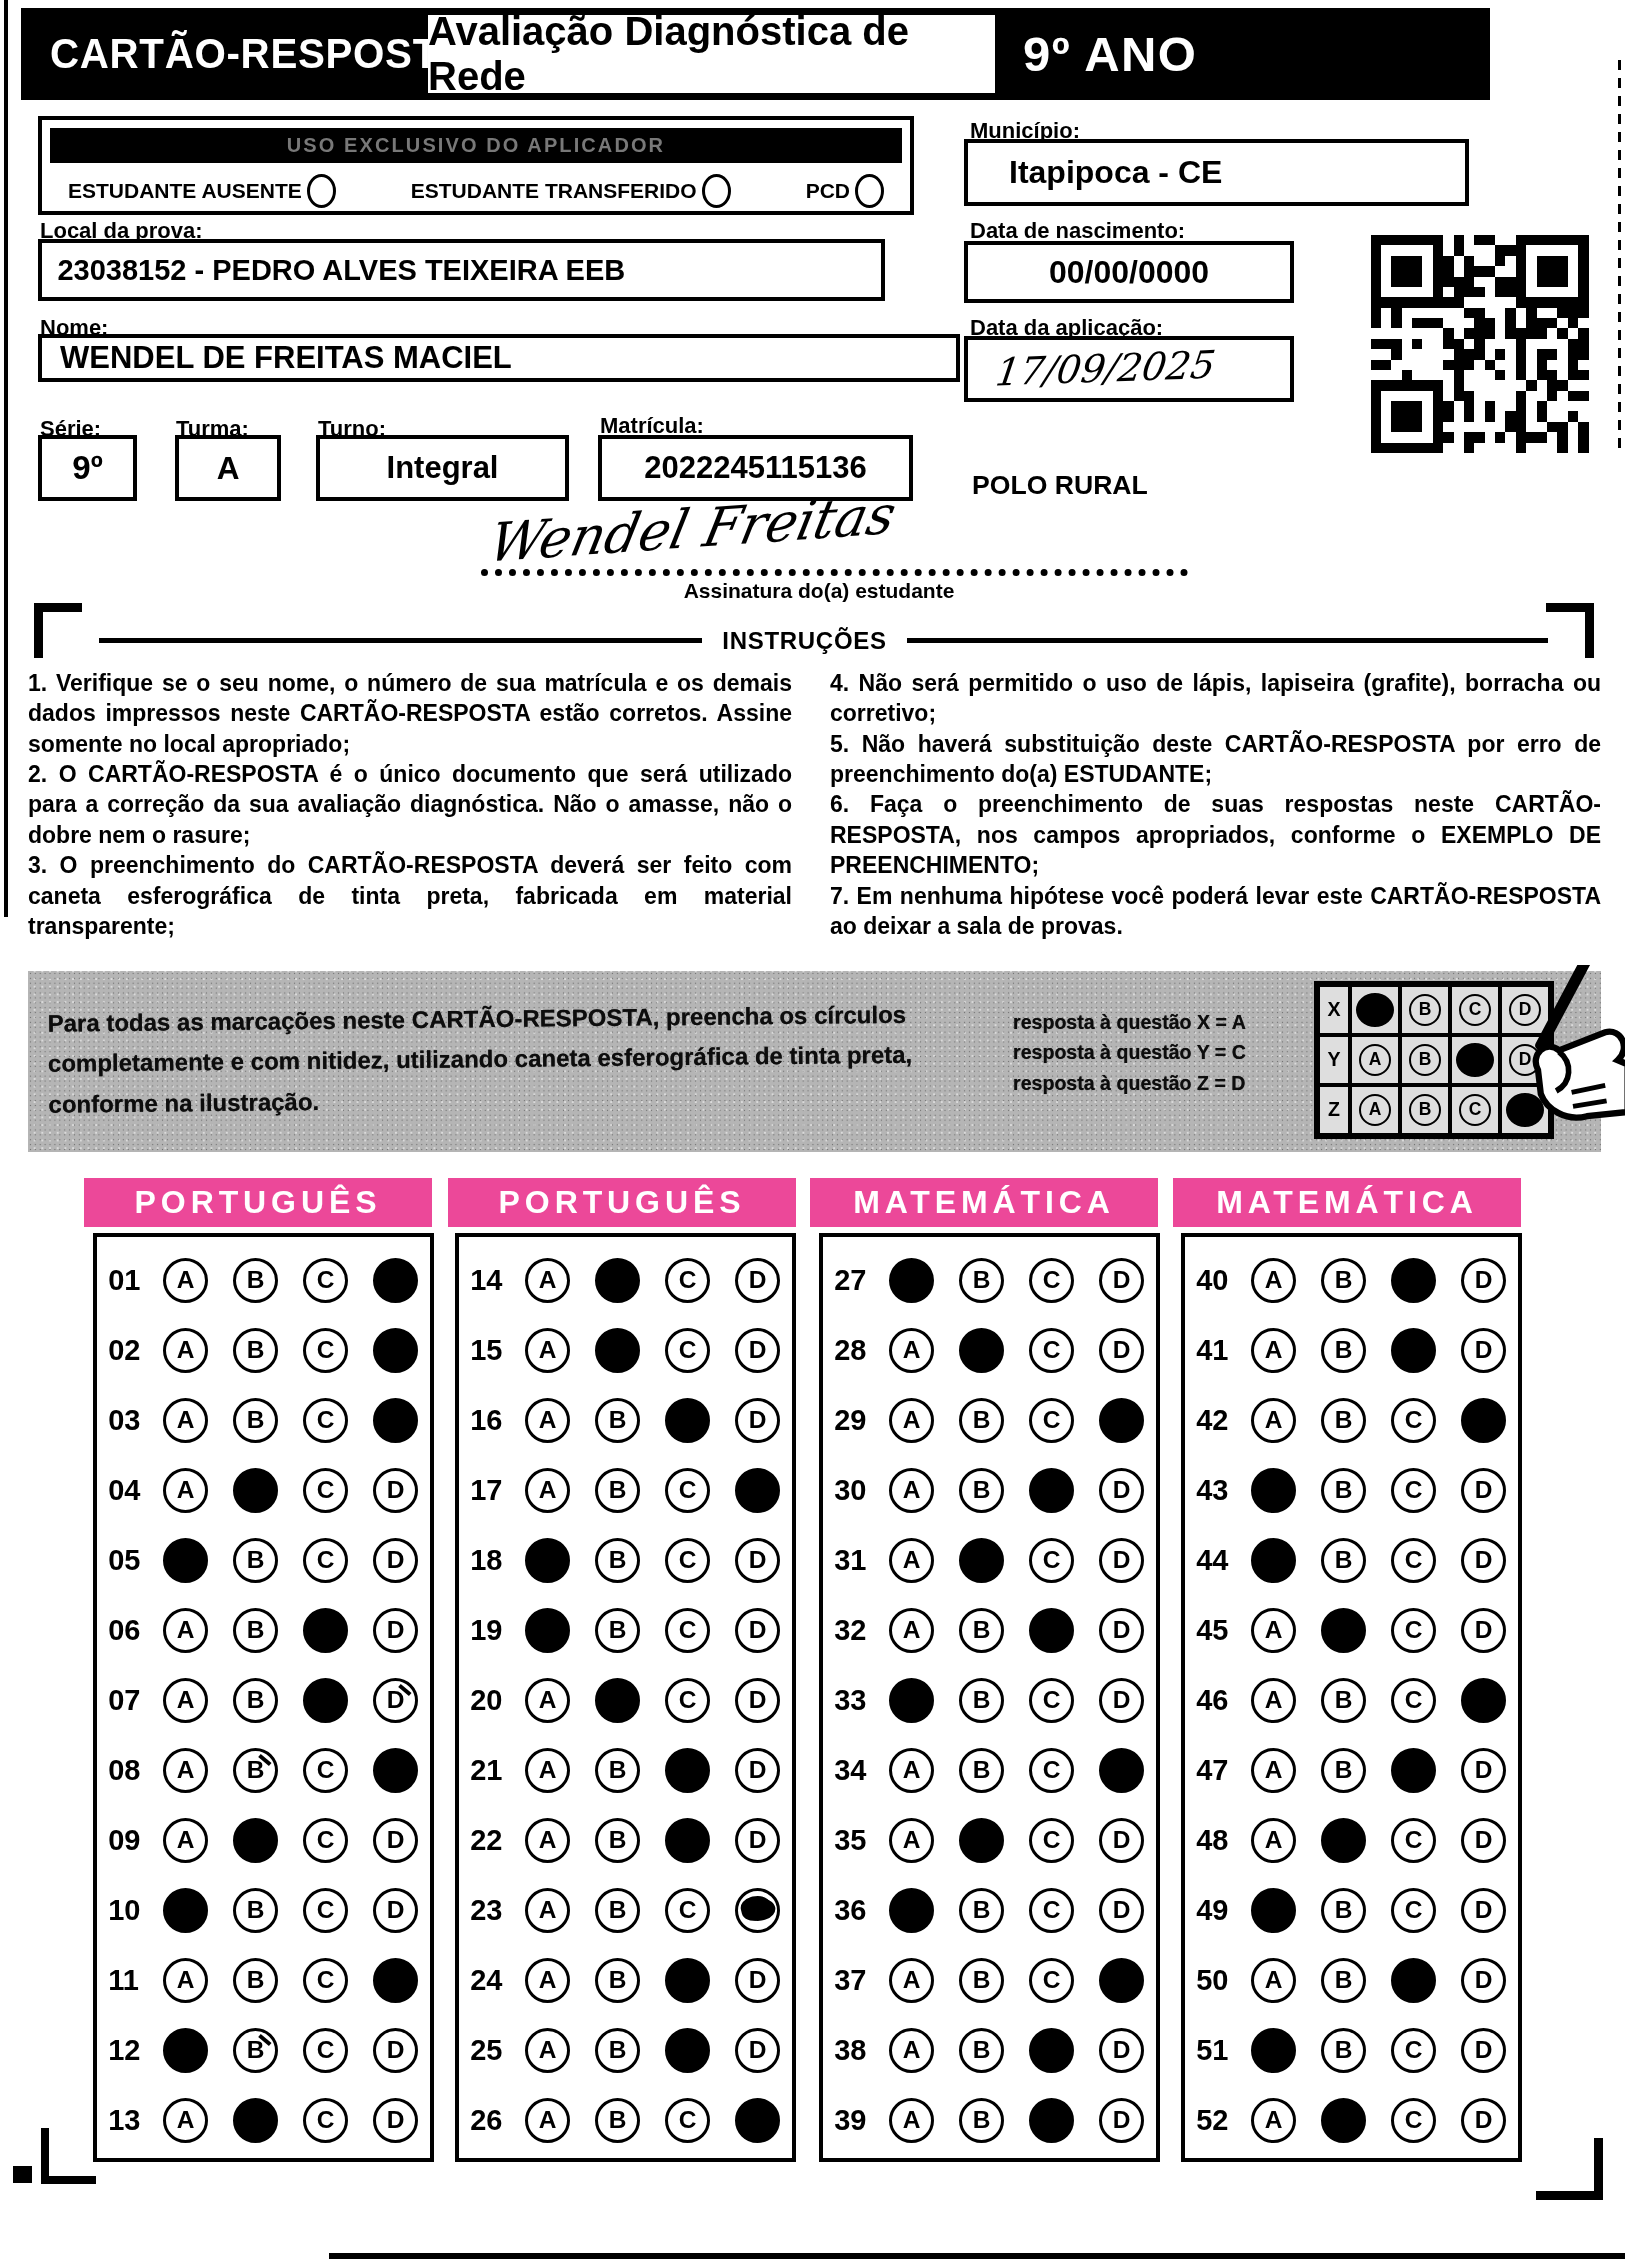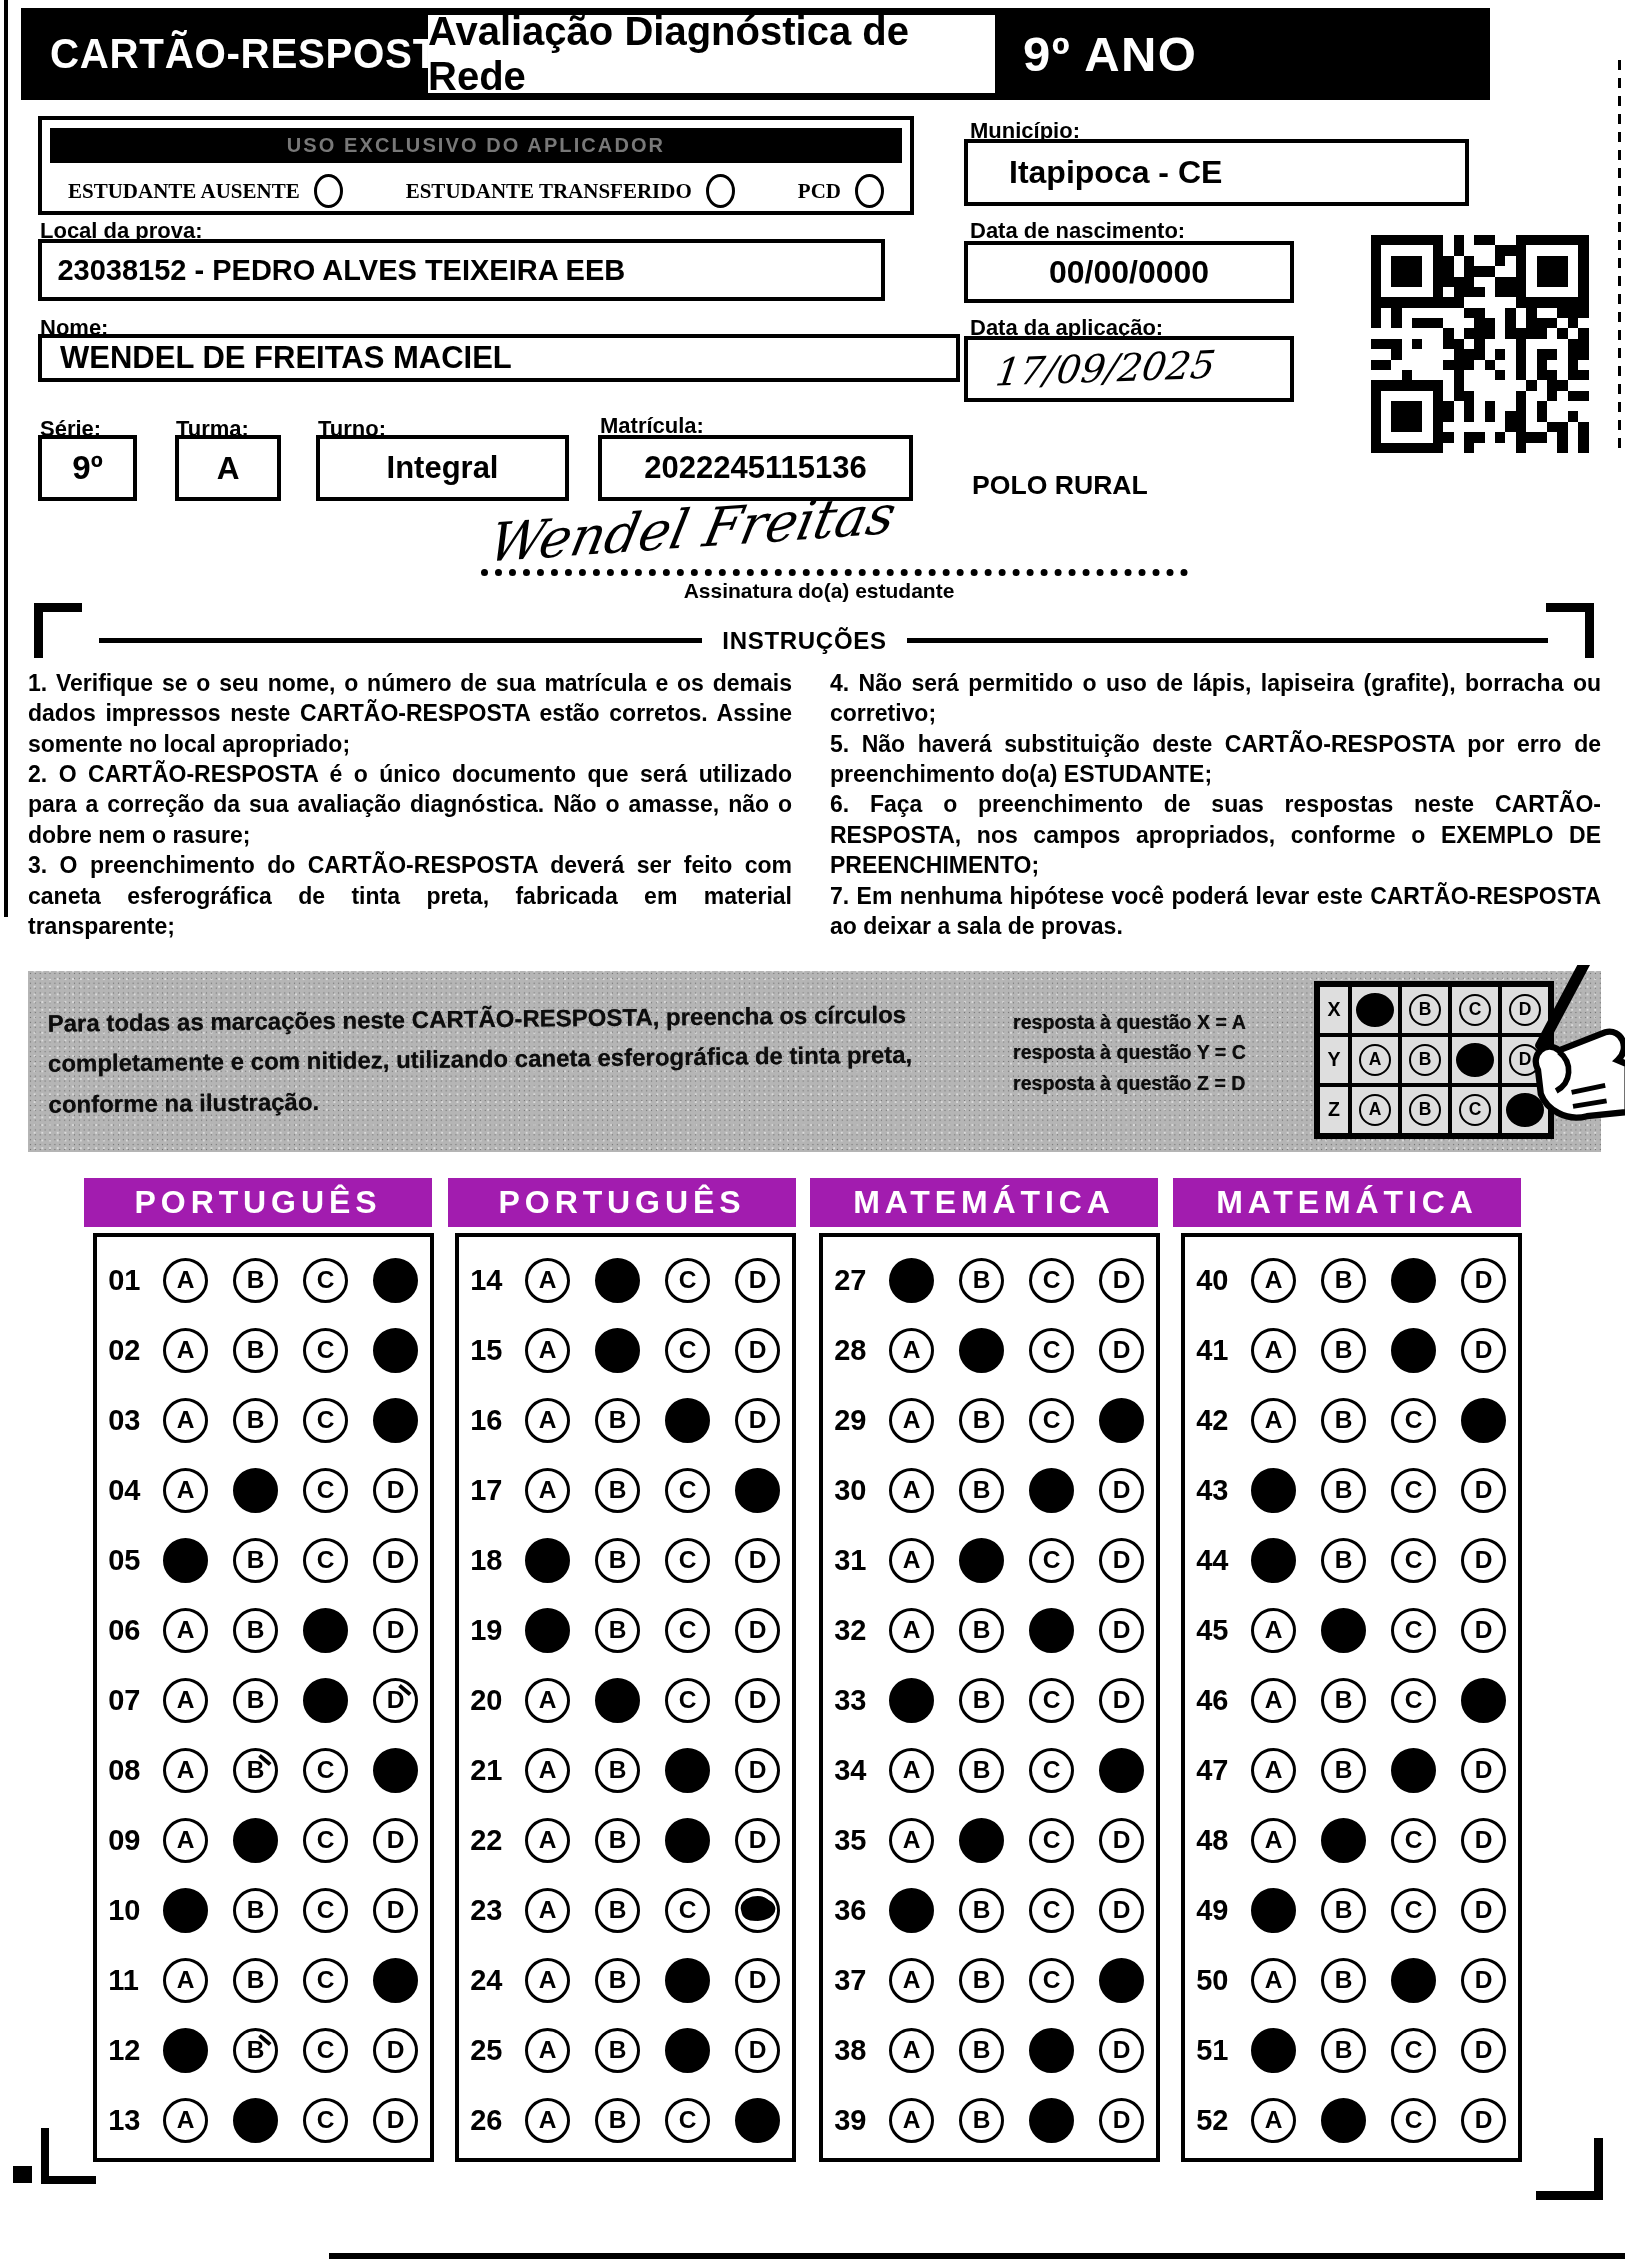--- a/index.html
+++ b/index.html
@@ -17,21 +17,21 @@
   
   #hdr-bar{left:21px;top:8.4px;width:1469px;height:92px;}
   #hdr-card{left:50px;top:8.4px;height:92px;color:#fff;font-size:42px;font-weight:700;display:flex;align-items:center;letter-spacing:0.7px;transform:scaleX(.96);transform-origin:left;}
   #hdr-assess{left:428px;top:15.4px;width:567px;height:78px;background:#fff;font-size:40px;font-weight:700;}
   #hdr-grade{left:1023px;top:8.4px;height:92px;color:#fff;font-size:49px;font-weight:700;display:flex;align-items:center;letter-spacing:1.4px;}
 
   
   #app-box{left:38px;top:116px;width:876px;height:99px;}
   #app-title{height:35px;background:#000;color:#787878;font-size:20px;font-weight:700;letter-spacing:2.1px;display:flex;align-items:center;justify-content:center;filter:blur(0.5px);}
   #app-row{height:56px;display:flex;align-items:center;justify-content:space-between;padding:0 18px;}
-  .app-item{display:flex;align-items:center;gap:14px;font-size:21px;font-weight:700;font-family:Liberation Serif, serif;}
+  .app-item{display:flex;align-items:center;gap:5px;font-size:21px;font-weight:700;}
   .app-circle{width:29px;height:34px;border:3.5px solid #000;border-radius:50%;box-sizing:border-box;}
 
   
   .fieldbox{border:4.2px solid #000;background:#fff;box-sizing:border-box;display:flex;align-items:center;}
   #sig-dots{border-bottom:7.7px dotted #000;}
   #sig-script{font-family:"DejaVu Serif",serif;font-style:italic;font-size:53px;transform:rotate(-4deg) skewX(-16deg);white-space:nowrap;}
   #apl-script{font-family:"DejaVu Serif",serif;font-style:italic;font-size:38px;transform:rotate(-2deg) skewX(-10deg);white-space:nowrap;}
 
   
   .blk{background:#000;}
@@ -47,21 +47,21 @@
     background-size:4.9px 4.9px,7.7px 7.7px;background-position:0 0,2.8px 4.2px;}
   #gray-text{left:19.6px;top:28px;width:910px;font-size:24px;font-weight:700;line-height:1.68;color:#0d0d0d;transform:rotate(-.6deg);text-shadow:0 0 0.7px #333;}
   #gray-answers{left:985px;top:36px;width:294px;font-size:19.6px;font-weight:700;line-height:1.55;color:#0d0d0d;text-shadow:0 0 0.7px #333;}
   #ex-grid{left:1286px;top:9.8px;border:4.2px solid #000;display:grid;grid-template-columns:32px repeat(4,50px);grid-auto-rows:50px;background:#dedede;}
   .gcell{border:2.8px solid #000;display:flex;align-items:center;justify-content:center;box-sizing:border-box;background:#dedede;}
   .glabel{font-size:19.6px;font-weight:700;}
   .g-bubble{width:32px;height:32px;border:2.8px solid #000;border-radius:50%;box-sizing:border-box;display:flex;align-items:center;justify-content:center;font-size:17.5px;font-weight:700;background:#dedede;}
   .g-bubble.filled{background:#000;color:transparent;width:38px;height:34px;}
 
   
-  .col-header{position:absolute;top:1178px;width:348px;height:49px;background:#a21caf;color:#fff;font-size:32px;font-weight:700;letter-spacing:4.9px;display:flex;align-items:center;justify-content:center;}
+  .col-header{position:absolute;top:1178px;width:348px;height:49px;background:#ec4899;color:#fff;font-size:32px;font-weight:700;letter-spacing:4.9px;display:flex;align-items:center;justify-content:center;}
   .col-box{position:absolute;top:1233px;width:341px;height:929px;border:4.9px solid #000;background:#fff;box-sizing:border-box;padding-top:8.4px;}
   .q-row{height:70px;display:flex;align-items:center;padding-left:11.2px;}
   .q-num{width:55px;font-size:29px;font-weight:700;}
   .opts{display:flex;gap:25px;}
   .bubble{position:relative;width:45px;height:45px;border:3.5px solid #000;border-radius:50%;box-sizing:border-box;display:flex;align-items:center;justify-content:center;font-size:24.5px;font-weight:700;background:#fff;}
   .bubble.filled{background:#000;color:transparent;}
   .bubble.scrib{color:transparent;}
   .bubble.scrib .blob{position:absolute;left:2.8px;top:5.6px;width:31px;height:24px;background:#000;border-radius:46% 60% 52% 48%;transform:rotate(-14deg);box-shadow:4.2px 2.8px 0 -1.4px #000;}
   .tick{position:absolute;right:2.8px;top:7px;width:14px;height:3.5px;background:#000;transform:rotate(40deg);}
 

